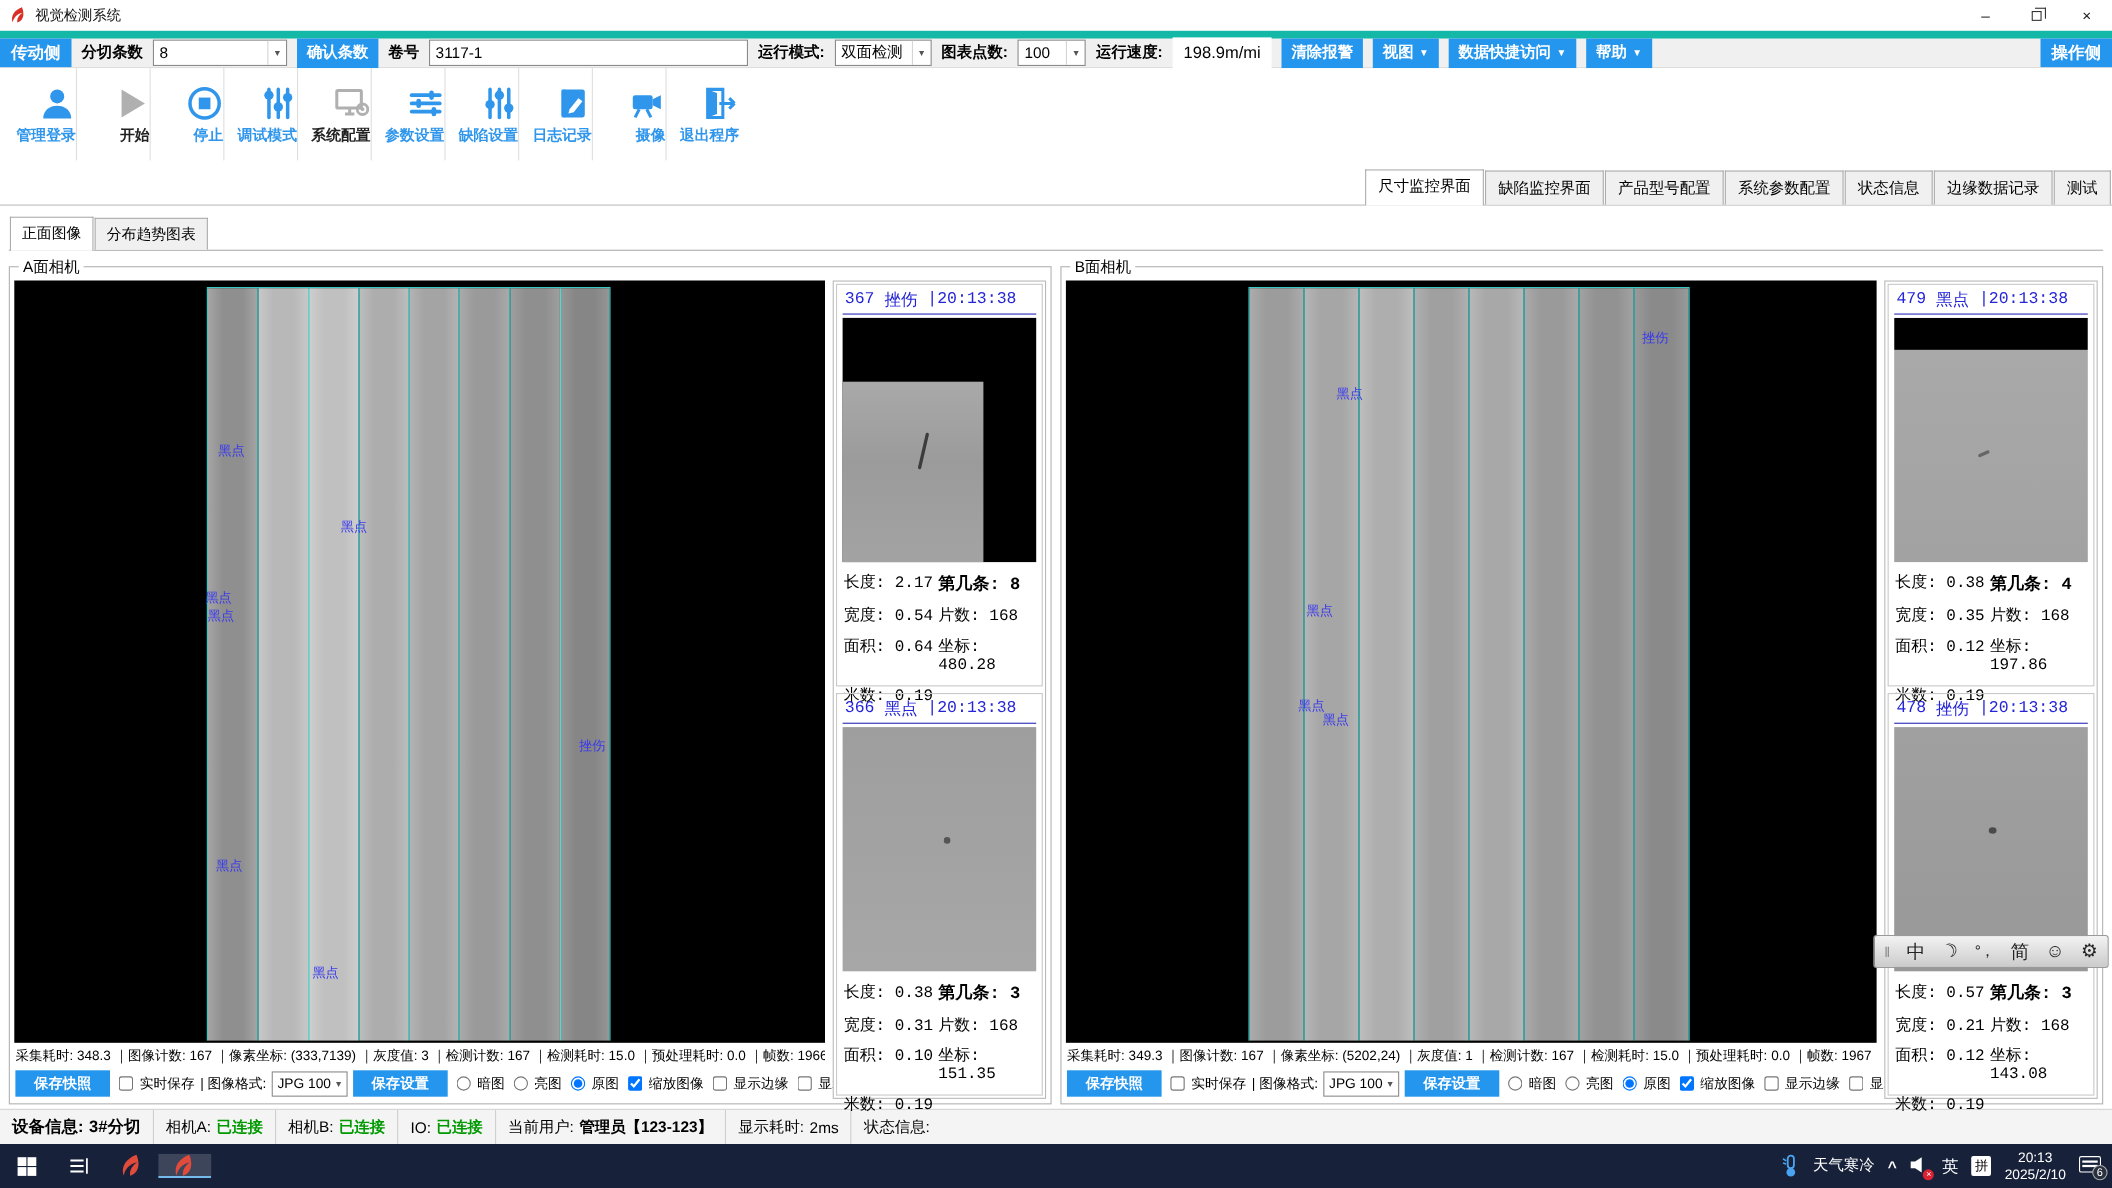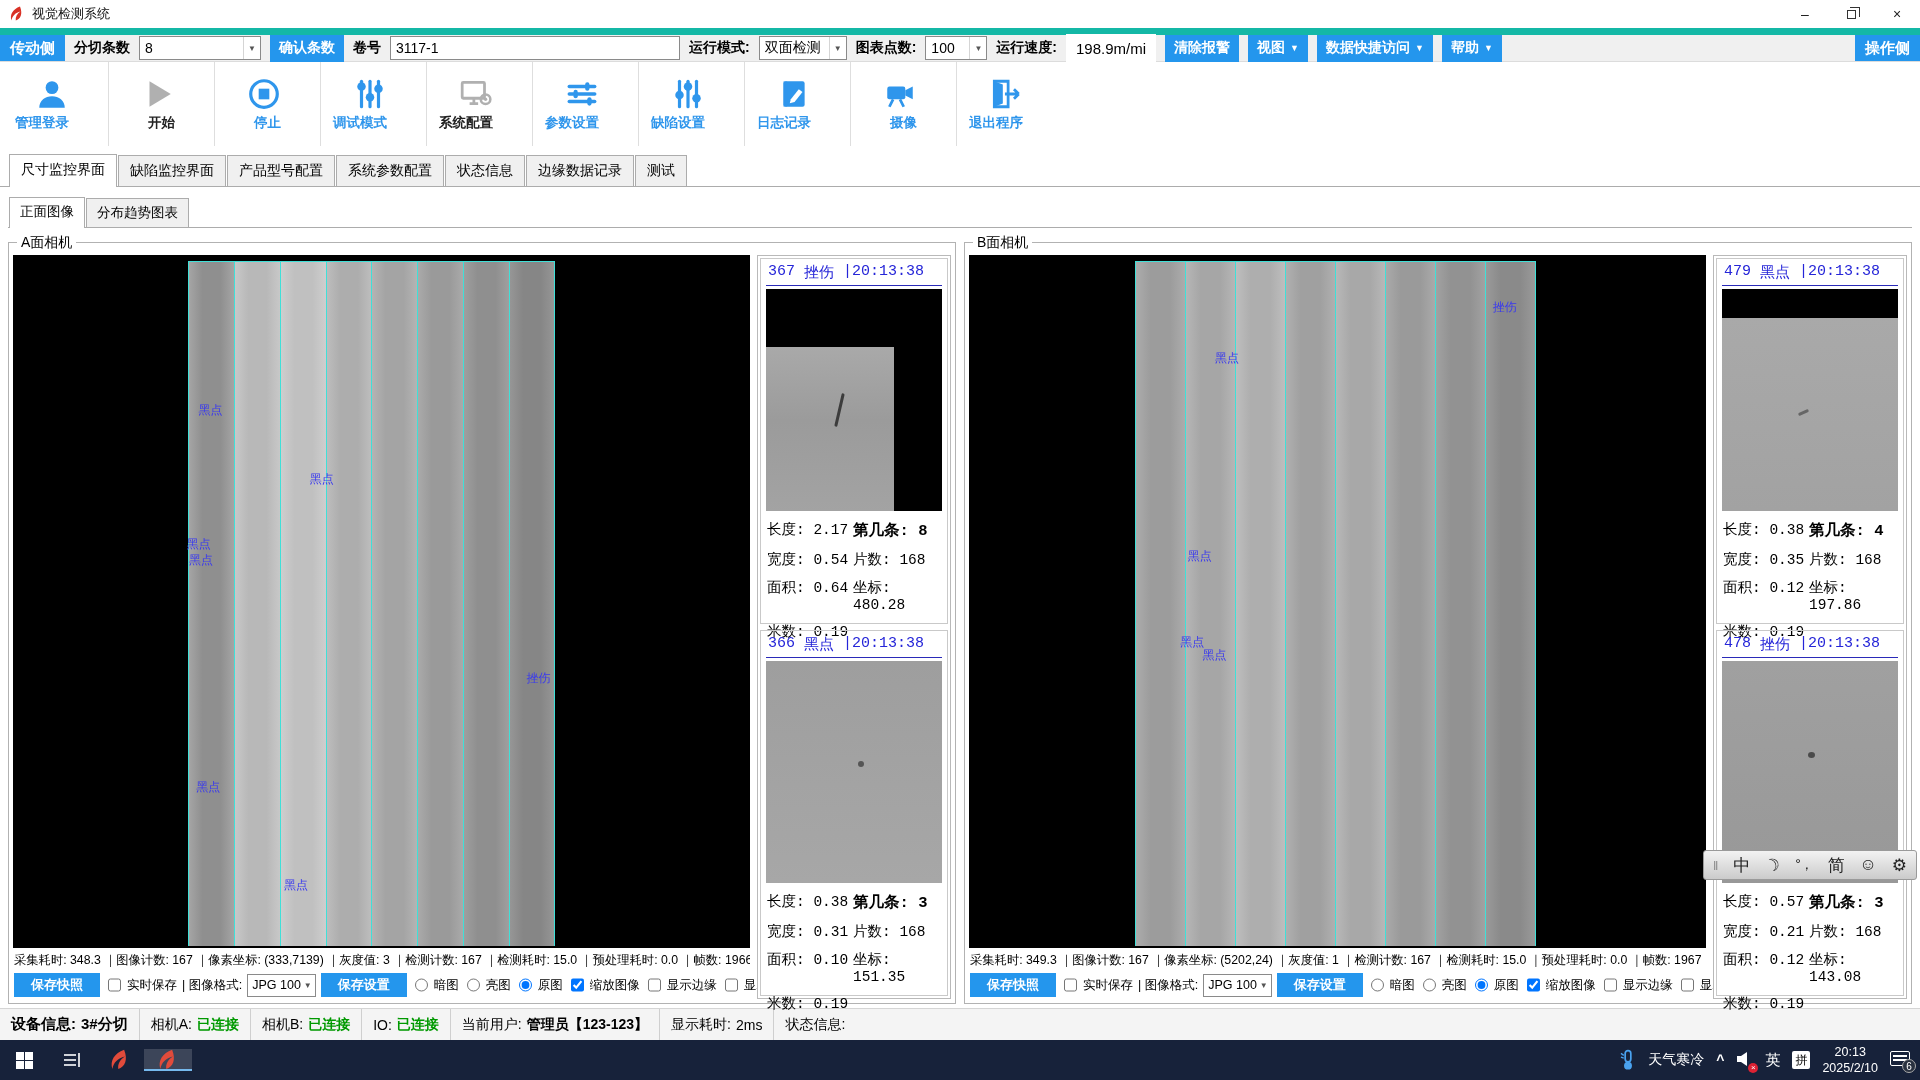--- a/index.html
+++ b/index.html
@@ -23,26 +23,26 @@
   .combo .arrow { margin-left:auto; border-left:1px solid #d5d5d5; align-self:stretch; display:flex; align-items:center; padding:0 4px; font-size:8px; color:#555; }
   .text-input { border:1px solid #8a8a8a; background:#fff; height:24px; font-size:14px; padding:0 5px; font-family:inherit; }
   .speed-box { background:#fff; height:28px; display:flex; align-items:center; padding:0 10px; font-size:15px; }
   .blue-btn { background:#2496ed; color:#fff; border:none; height:27px; font-size:14px; font-weight:bold; display:inline-flex; align-items:center; gap:5px; padding:0 9px; cursor:pointer; font-family:inherit; }
   .blue-btn .caret { font-size:9px; }
   .operator-block { margin-left:auto; }
 
   
   .iconbar { height:84px; background:#fff; display:flex; align-items:stretch; padding-left:2px; flex:0 0 auto; }
   .icon-item { width:67px; display:flex; flex-direction:column; align-items:flex-end; justify-content:center; gap:3px; cursor:pointer; }
-  .icon-item + .icon-item { border-left:1px solid #dedede;margin-left:39px; }
+  .icon-item + .icon-item { border-left:1px solid #dedede; }
   .icon-item svg { width:34px; height:34px; }
   .icon-label { font-size:13.5px; font-weight:bold; }
 
   
-  .tabbar { background:#fff; border-bottom:1px solid #acacac; display:flex; align-items:flex-end; padding:8px 0 0 9px; flex:0 0 auto; }
+  .tabbar { background:#fff; border-bottom:1px solid #acacac; display:flex; align-items:flex-end; padding:8px 0 0 9px; flex:0 0 auto;justify-content:flex-end; }
   .tab { border:1px solid #acacac; border-bottom:none; background:#f0f0f0; font-size:14px; padding:6px 11px; margin-right:1px; cursor:pointer; white-space:nowrap; }
   .tab.active { background:#fff; margin-bottom:-1px; padding-bottom:8px; }
 
   .content { flex:1; background:#fff; display:flex; flex-direction:column; min-height:0; }
   .subtabbar { display:flex; align-items:flex-end; border-bottom:1px solid #acacac; margin:10px 8px 0 8px; padding-left:1px; flex:0 0 auto; }
   .subtab { border:1px solid #acacac; border-bottom:none; background:#f0f0f0; font-size:13.5px; padding:5px 10px; margin-right:1px; cursor:pointer; }
   .subtab.active { background:#fff; margin-bottom:-1px; padding-bottom:7px; }
 
   
   .main-row { flex:1; display:flex; gap:8px; padding:14px 8px 4px 8px; min-height:0; }

